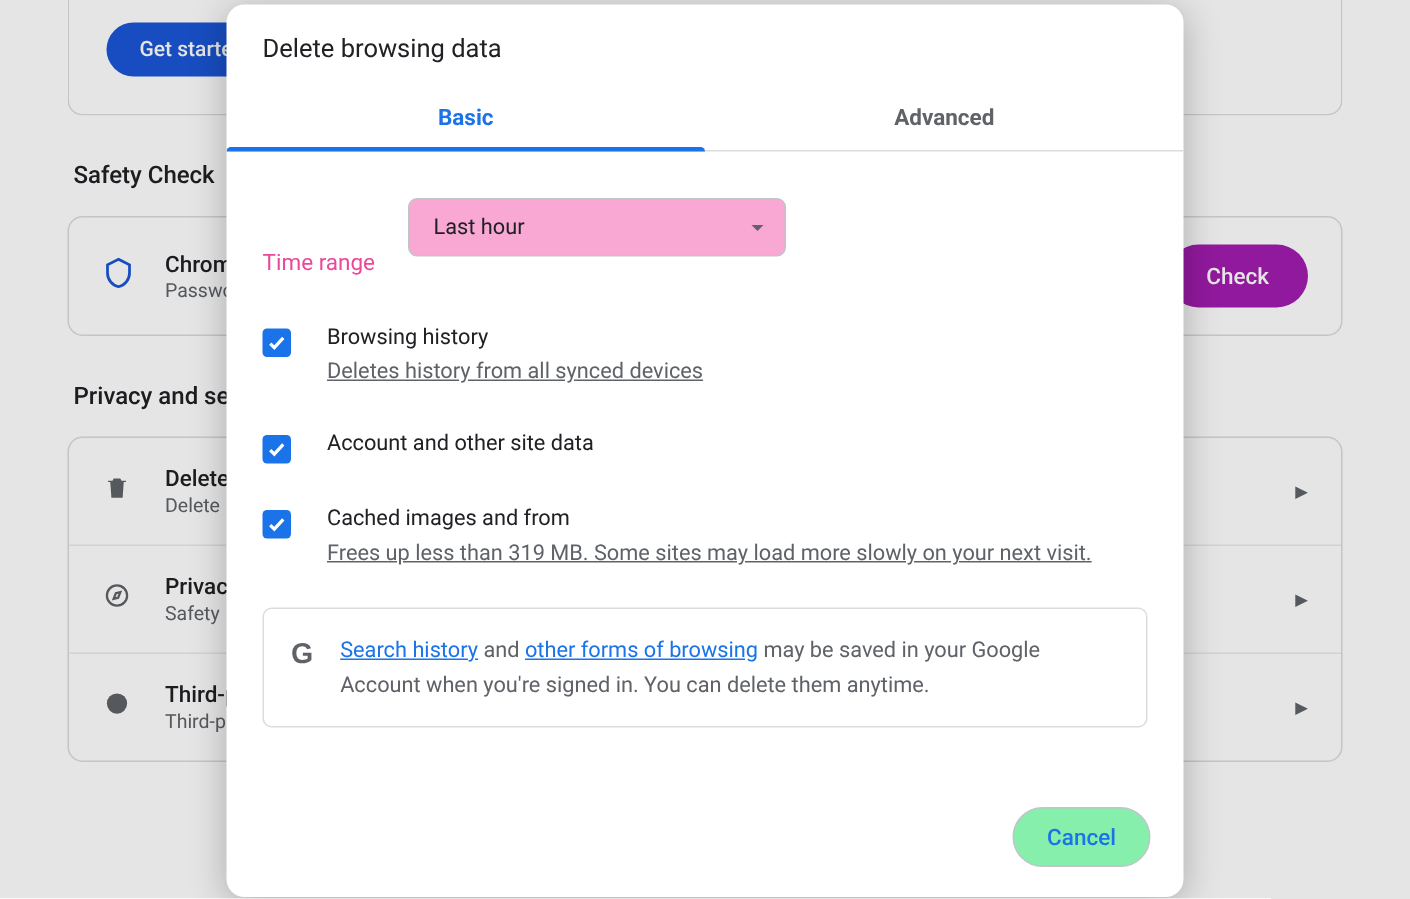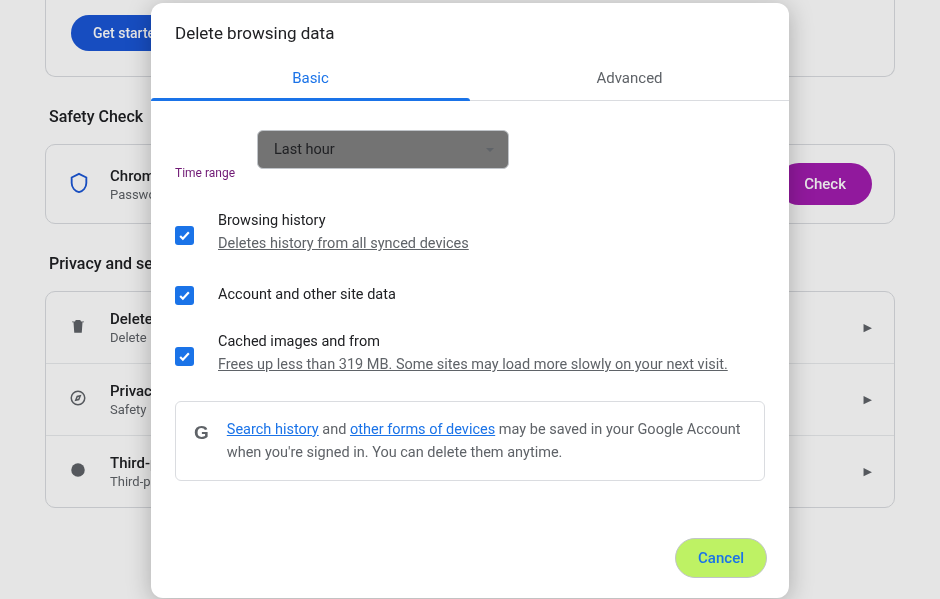--- a/index.html
+++ b/index.html
@@ -105,21 +105,21 @@
   }
   .tabs {
     display: flex;
     border-bottom: 1px solid #dadce0;
   }
   .tab {
     flex: 1;
     text-align: center;
     padding: 12px 0 13px;
     font-size: 15px;
-    font-weight: 400;
+    font-weight: 700;
     color: #5f6368;
     cursor: pointer;
     position: relative;
   }
   .tab.active { color: #1a73e8; }
   .tab.active::after {
     content: "";
     position: absolute;
     left: 0; right: 0; bottom: -1px;
     height: 3px;
@@ -141,46 +141,46 @@
     background: #f1f1f1;
     height: 15px;
   }
 
   .time-range-row {
     display: flex;
     align-items: center;
     gap: 22px;
     padding: 4px 0 18px;
   }
-  .time-label { font-size: 12px; color: #701a75; margin-top: 47px; }
+  .time-label { font-size: 15px; color: #ec4899; margin-top: 47px; }
   .select {
     border: 1px solid #c0c4c9;
     border-radius: 6px;
     padding: 10px 40px 10px 16px;
     font-size: 14.5px;
     color: #202124;
     width: 252px;
     position: relative;
-    background: #737373;
+    background: #f9a8d4;
     cursor: pointer;
   }
   .select-caret {
     position: absolute;
     right: 14px;
     top: 50%;
     transform: translateY(-50%);
     width: 0; height: 0;
     border-left: 4px solid transparent;
     border-right: 4px solid transparent;
     border-top: 4px solid #5f6368;
   }
 
   .check-row {
     display: flex;
-    align-items: center;
+    align-items: flex-start;
     gap: 24px;
     padding: 14px 0;
   }
   .checkbox {
     width: 19px;
     height: 19px;
     background: #1a73e8;
     border-radius: 3px;
     margin-top: 3px;
     flex-shrink: 0;
@@ -215,21 +215,21 @@
 
   .dialog-footer {
     padding: 16px 22px 20px;
     display: flex;
     justify-content: flex-end;
     gap: 14px;
   }
   .btn-outline {
     border: 1px solid #c0c4c9;
     color: #1a73e8;
-    background: #bef264;
+    background: #86efac;
     border-radius: 22px;
     padding: 10px 22px;
     font-size: 15px;
     font-weight: 500;
     cursor: pointer;
   }
   .btn-primary {
     background: #1a56d6;
     color: #fff;
     border-radius: 22px;
@@ -357,21 +357,21 @@
       </div>
       <div class="check-text">
         <div class="ct1">Cached images and from</div>
         <div class="ct2">Frees up less than 319 MB. Some sites may load more slowly on your next visit.</div>
       </div>
     </div>
 
     <div class="info-box">
       <span class="g-icon">G</span>
       <div>
-        <a href="#">Search history</a><span> and </span><a href="#">other forms of devices</a><span> may be saved in your Google Account when you're signed in. You can delete them anytime.</span>
+        <a href="#">Search history</a><span> and </span><a href="#">other forms of browsing</a><span> may be saved in your Google Account when you're signed in. You can delete them anytime.</span>
       </div>
     </div>
 
   </div>
 
   <div class="dialog-footer">
     <div class="btn-outline">Cancel</div>
   </div>
 </div>
 

